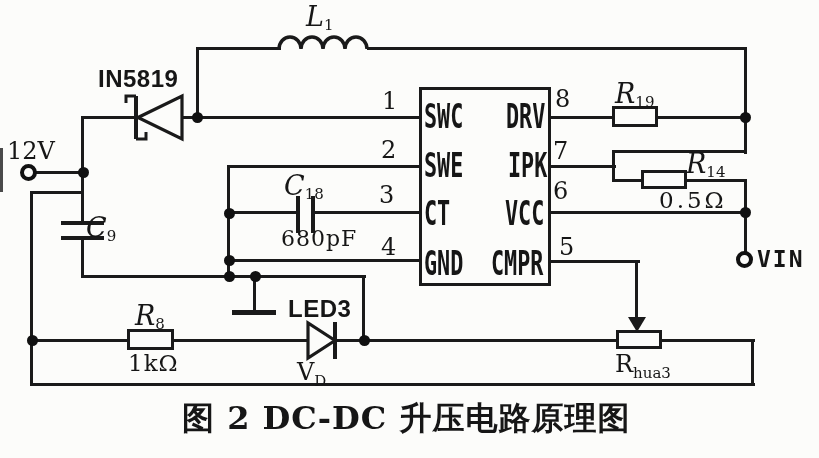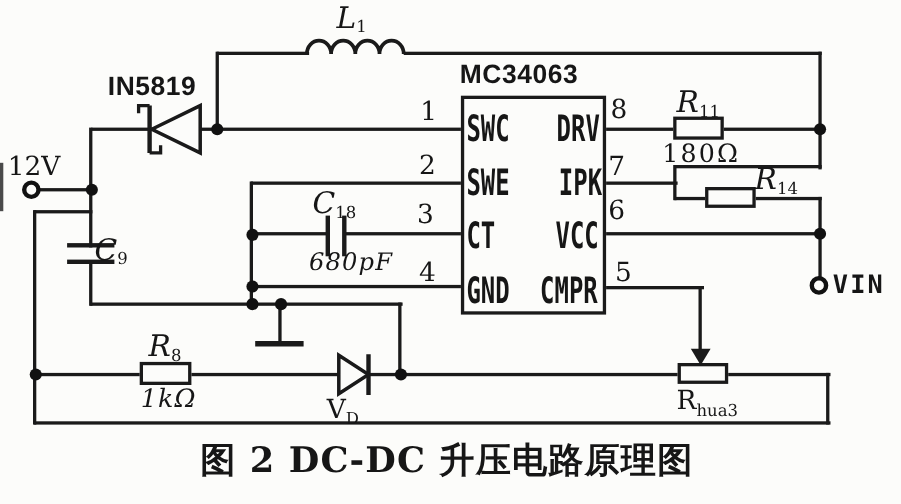--- a/index.html
+++ b/index.html
@@ -5,21 +5,21 @@
   html,body{margin:0;padding:0;background:#fcfcfa;}
   #canvas{position:relative;width:819px;height:458px;background:#fcfcfa;overflow:hidden;
           font-family:"DejaVu Serif",serif;color:#161616;}
   .w{position:absolute;background:#1a1a1a;}
   .dot{position:absolute;width:11px;height:11px;background:#111;border-radius:50%;}
   .term{position:absolute;width:17px;height:17px;border:4px solid #111;border-radius:50%;background:#fcfcfa;box-sizing:border-box;}
   .box{position:absolute;border:3px solid #1a1a1a;background:#fcfcfa;box-sizing:border-box;}
   .lbl{position:absolute;line-height:1.05;white-space:nowrap;}
   .ser{font-family:"DejaVu Serif",serif;}
   .fs22{font-size:22px;} .fs23{font-size:23px;} .fs24{font-size:24px;}
-  .ls1{letter-spacing:1px;font-style:italic;} .ls2{letter-spacing:2px;} .ls3{letter-spacing:3px;}
+  .ls1{letter-spacing:1px;} .ls2{letter-spacing:2px;} .ls3{letter-spacing:3px;}
   .tech{font-family:"Liberation Sans",sans-serif;font-weight:bold;font-size:24px;letter-spacing:.5px;}
   .num{position:absolute;font-family:"DejaVu Serif",serif;font-size:24px;line-height:1;}
   .icpin{position:absolute;font-family:"DejaVu Sans Mono",monospace;font-weight:bold;font-size:33px;
          line-height:1;transform:scale(.66,1);transform-origin:left top;}
   .ref i{font-style:italic;font-size:27px;font-family:"DejaVu Serif",serif;}
   .ref sub, .rsub sub{font-size:15px;font-style:normal;line-height:0;}
   .cap{font-family:"DejaVu Serif",serif;font-weight:bold;font-size:32px;letter-spacing:1px;text-align:center;}
   .mono{font-family:"DejaVu Sans Mono",monospace;font-weight:bold;font-size:23px;letter-spacing:2px;}
   .arrowhead{position:absolute;width:0;height:0;border-left:9px solid transparent;
              border-right:9px solid transparent;border-top:15px solid #1a1a1a;}
@@ -63,21 +63,20 @@
   <div class="w" style="left:227px;top:165px;width:3px;height:113px"></div>
   <div class="w" style="left:253px;top:275px;width:3px;height:38px"></div>
   <div class="w" style="left:362px;top:275px;width:3px;height:67px"></div>
   <div class="w" style="left:744px;top:47px;width:3px;height:107px"></div>
   <div class="w" style="left:612px;top:150px;width:3px;height:32px"></div>
   <div class="w" style="left:744px;top:179px;width:3px;height:74px"></div>
   <div class="w" style="left:635px;top:260px;width:3px;height:58px"></div>
   <div class="w" style="left:751px;top:339px;width:3px;height:47px"></div>
 
   <div class="box" style="left:419px;top:87px;width:132px;height:199px"></div>
-  <div class="lbl tech" style="left:418px;top:55px">MC34063</div>
   <div class="icpin" style="left:424px;top:100px">SWC</div>
   <div class="icpin" style="left:424px;top:149px">SWE</div>
   <div class="icpin" style="left:424px;top:197px">CT</div>
   <div class="icpin" style="left:424px;top:247px">GND</div>
   <div class="icpin" style="left:506px;top:100px">DRV</div>
   <div class="icpin" style="left:508px;top:149px">IPK</div>
   <div class="icpin" style="left:505px;top:197px">VCC</div>
   <div class="icpin" style="left:491px;top:247px">CMPR</div>
   <div class="num" style="left:382px;top:89px">1</div>
   <div class="num" style="left:381px;top:138px">2</div>
@@ -136,24 +135,25 @@
   <div class="lbl ref" style="left:306px;top:3px"><i>L</i><sub>1</sub></div>
 
   <div class="lbl ref" style="left:86px;top:214px"><i>C</i><sub>9</sub></div>
 
   <div class="lbl ref" style="left:284px;top:172px"><i>C</i><sub>18</sub></div>
   <div class="lbl ser fs22 ls1" style="left:281px;top:227px">680pF</div>
 
   <div class="lbl ref" style="left:135px;top:302px"><i>R</i><sub>8</sub></div>
   <div class="lbl ser fs23 ls1" style="left:128px;top:351px">1kΩ</div>
 
-  <div class="lbl ref" style="left:615px;top:80px"><i>R</i><sub>11</sub></div>
-  <div class="lbl ser fs23 ls2" style="left:602px;top:128px">180Ω</div>
+  <div class="lbl ref" style="left:615px;top:80px"><i>R</i><sub>19</sub></div>
 
   <div class="lbl ref" style="left:686px;top:150px"><i>R</i><sub>14</sub></div>
+  <div class="lbl ser fs23 ls3" style="left:659px;top:188px">0.5Ω</div>
 
+  <div class="lbl tech" style="left:288px;top:296px">LED3</div>
   <div class="lbl ser fs24 rsub" style="left:297px;top:360px"><span>V</span><sub>D</sub></div>
 
   <div class="lbl ser fs24 rsub" style="left:615px;top:352px"><span>R</span><sub>hua3</sub></div>
 
   <div class="lbl cap" style="left:182px;top:402px">图 2  DC-DC 升压电路原理图</div>
 
 </div>
 
 </body></html>

